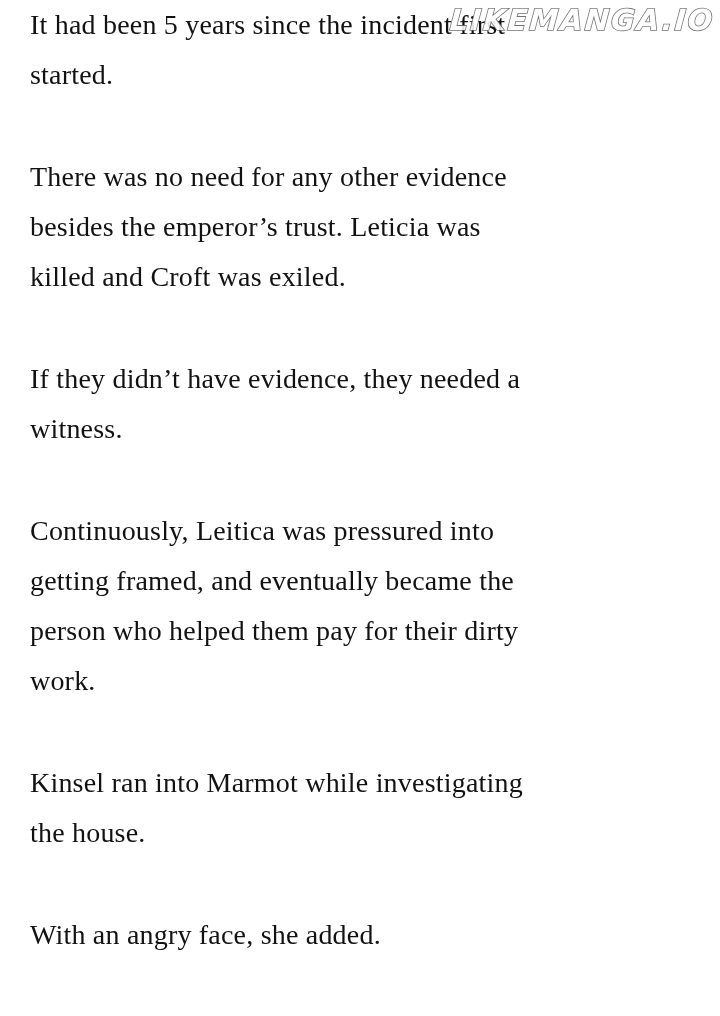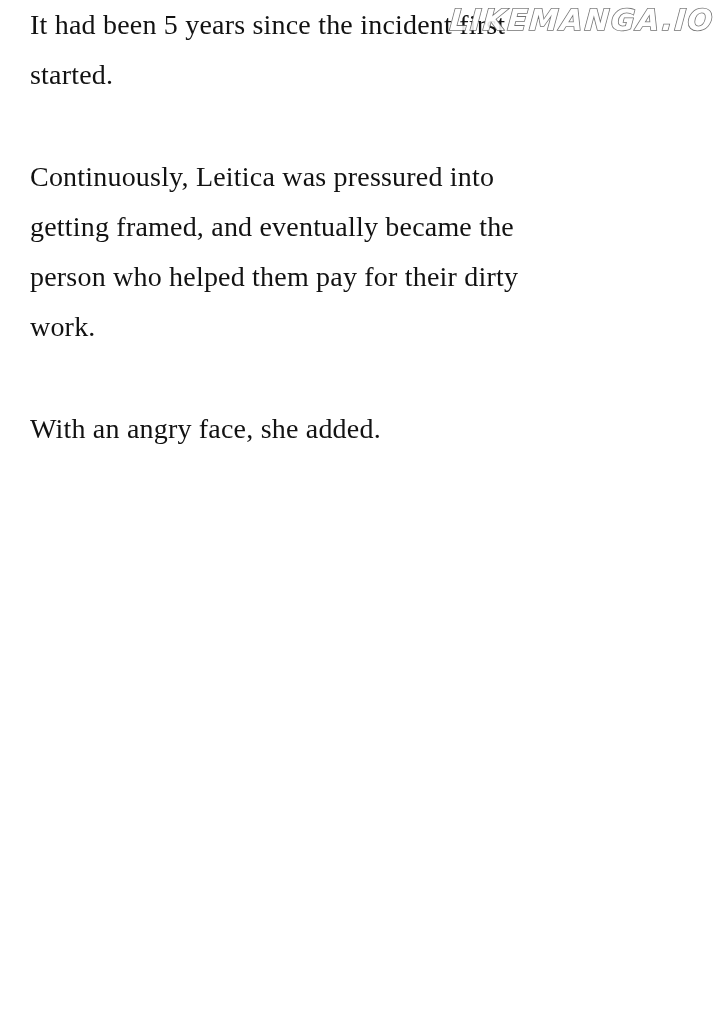--- a/index.html
+++ b/index.html
@@ -60,20 +60,27 @@
 </head>
 <body>
 
 <div class="page">
 
   <div class="watermark">LIKEMANGA.IO</div>
 
   <main class="content">
     <p class="para">It had been 5 years since the incident first
 started.</p>
+    <p class="para">There was no need for any other evidence
+besides the emperor’s trust. Leticia was
+killed and Croft was exiled.</p>
+    <p class="para">If they didn’t have evidence, they needed a
+witness.</p>
     <p class="para">Continuously, Leitica was pressured into
 getting framed, and eventually became the
 person who helped them pay for their dirty
 work.</p>
+    <p class="para">Kinsel ran into Marmot while investigating
+the house.</p>
     <p class="para">With an angry face, she added.</p>
   </main>
 
 </div>
 
 </body></html>

